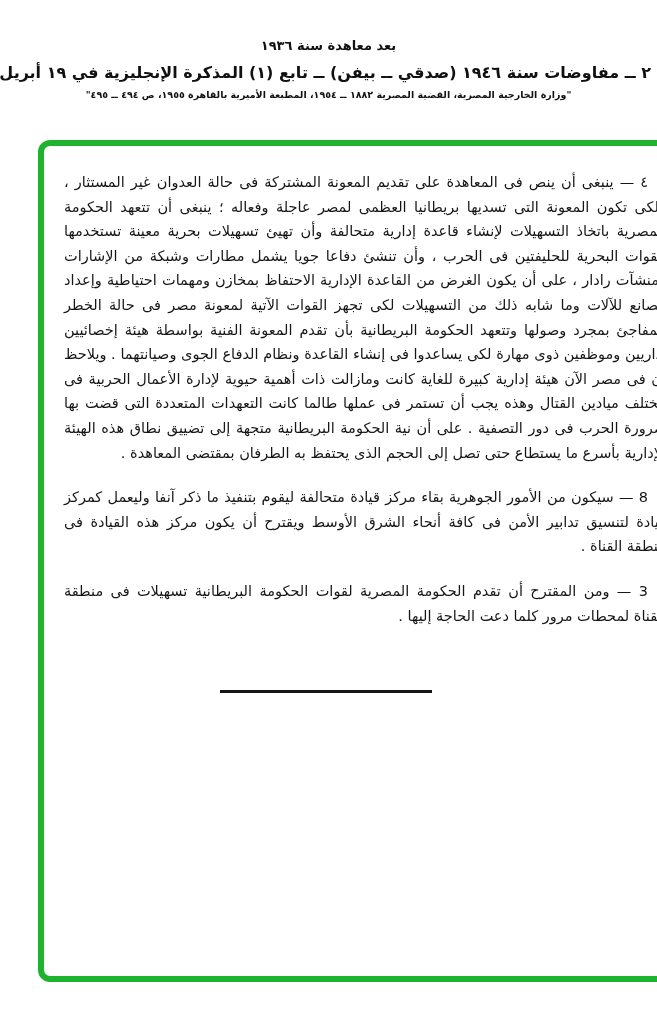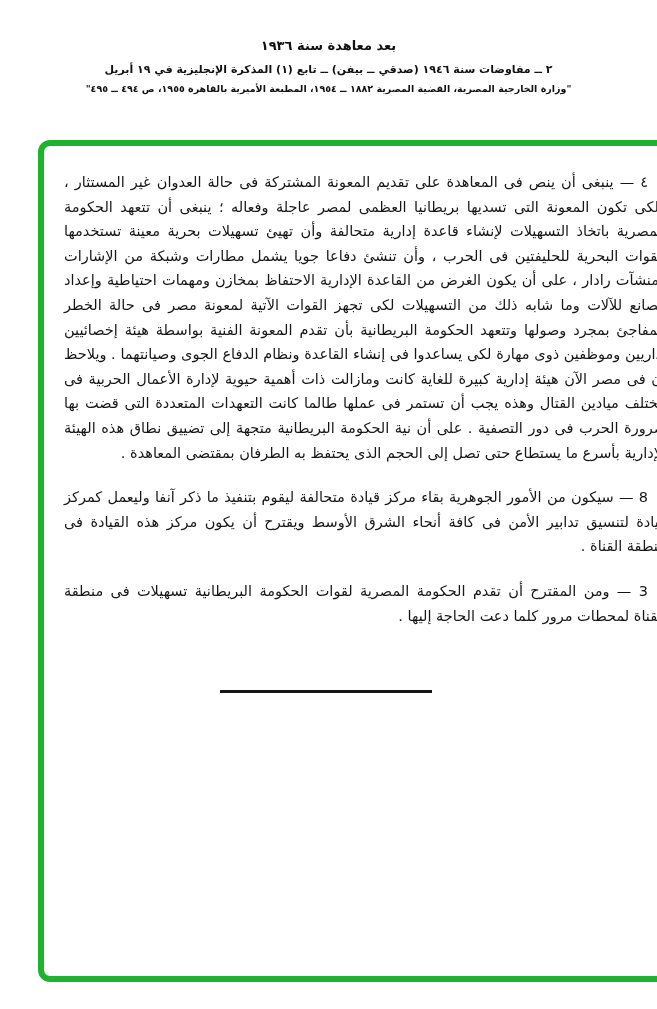--- a/index.html
+++ b/index.html
@@ -20,21 +20,21 @@
     text-align: center;
     padding-top: 38px;
   }
   .header-title {
     font-size: 13px;
     font-weight: bold;
     margin: 0;
     letter-spacing: 0;
   }
   .header-subtitle {
-    font-size: 11px;
+    font-size: 16px;
     font-weight: bold;
     margin: 10px 6px 0 6px;
     white-space: nowrap;
     text-align: center;
   }
   .header-source {
     font-size: 9.5px;
     font-weight: bold;
     margin: 7px 4px 0 4px;
     white-space: nowrap;

